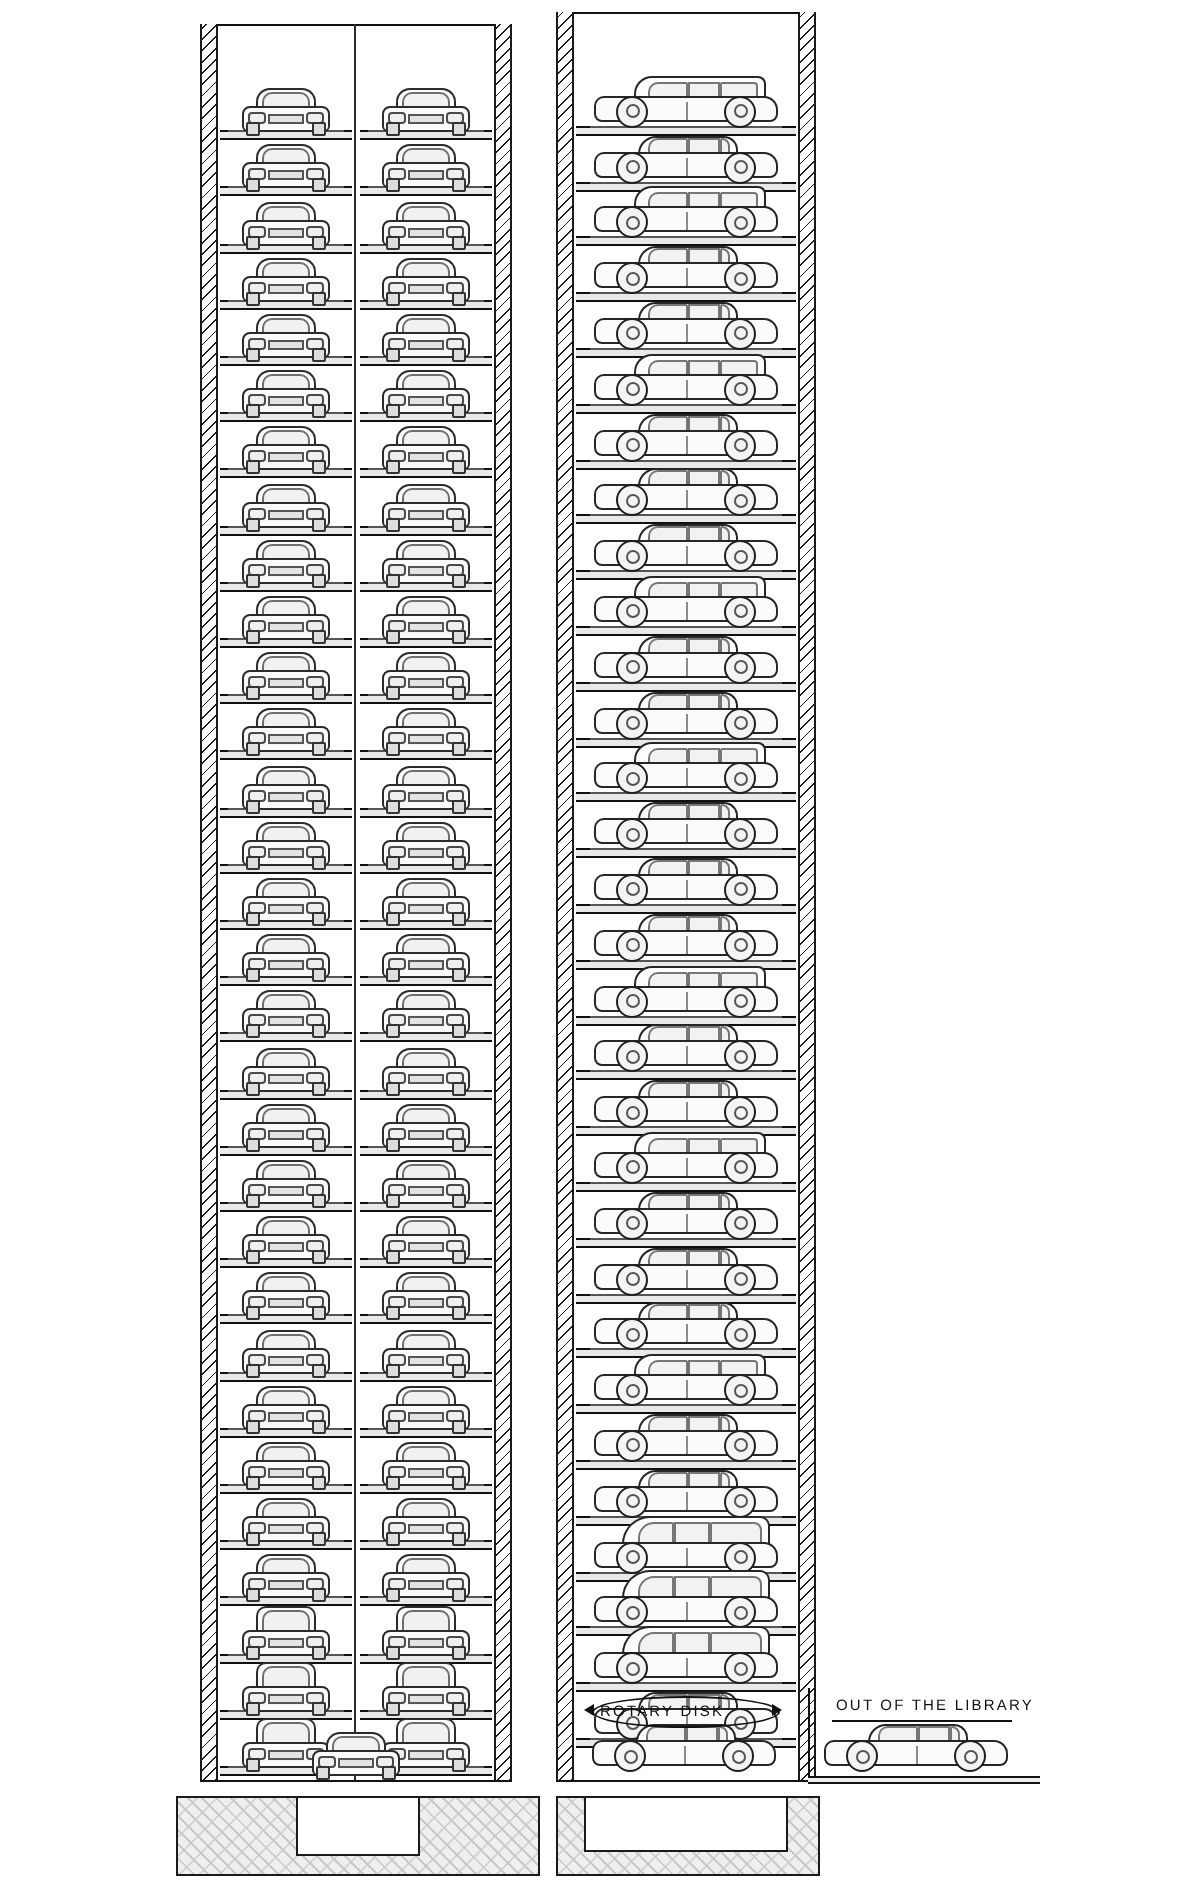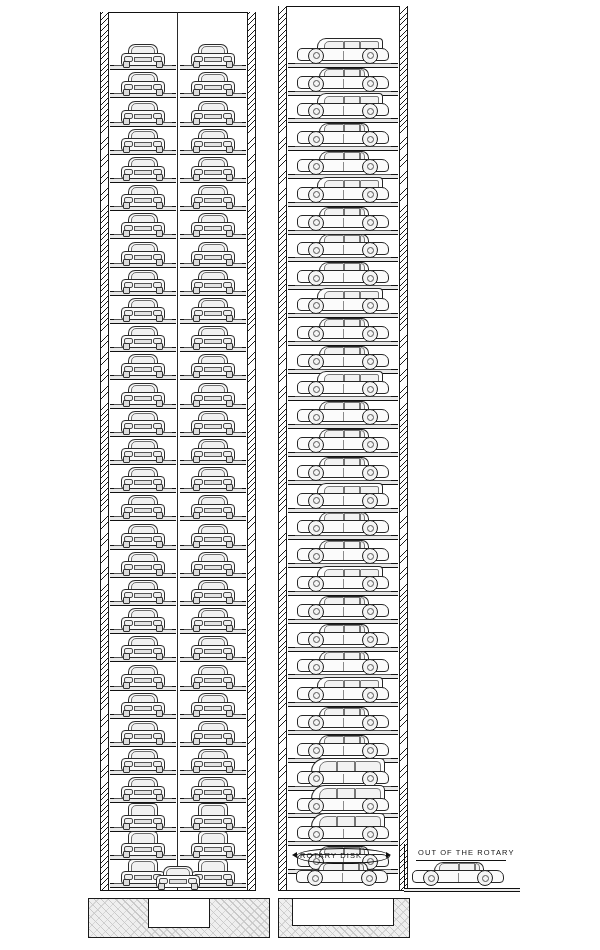--- a/index.html
+++ b/index.html
@@ -1598,16 +1598,16 @@
     <div class="door"></div>
     <div class="wheel f"></div>
     <div class="wheel r"></div>
   </div>
 
   <div class="ellipse" style="left:296px;top:848px;width:92px;height:14px;"></div>
   <div class="label" style="left:300px;top:851px;">ROTARY DISK</div>
   <div class="arrow left" style="left:292px;top:852px;"></div>
   <div class="arrow right" style="left:386px;top:852px;"></div>
 
-  <div class="label" style="left:418px;top:848px;">OUT OF THE ROTARY</div>
+  <div class="label" style="left:418px;top:848px;">OUT OF THE LIBRARY</div>
   <div class="leader" style="left:416px;top:860px;width:90px;"></div>
 
 </div>
 
 </body></html>

